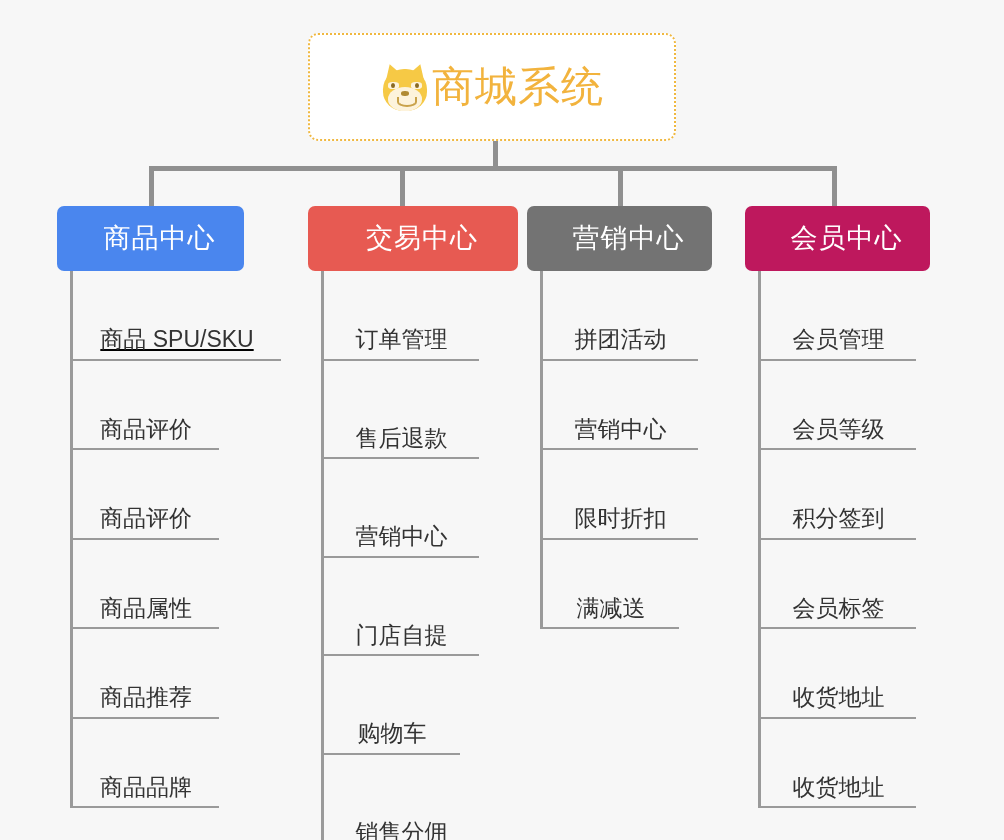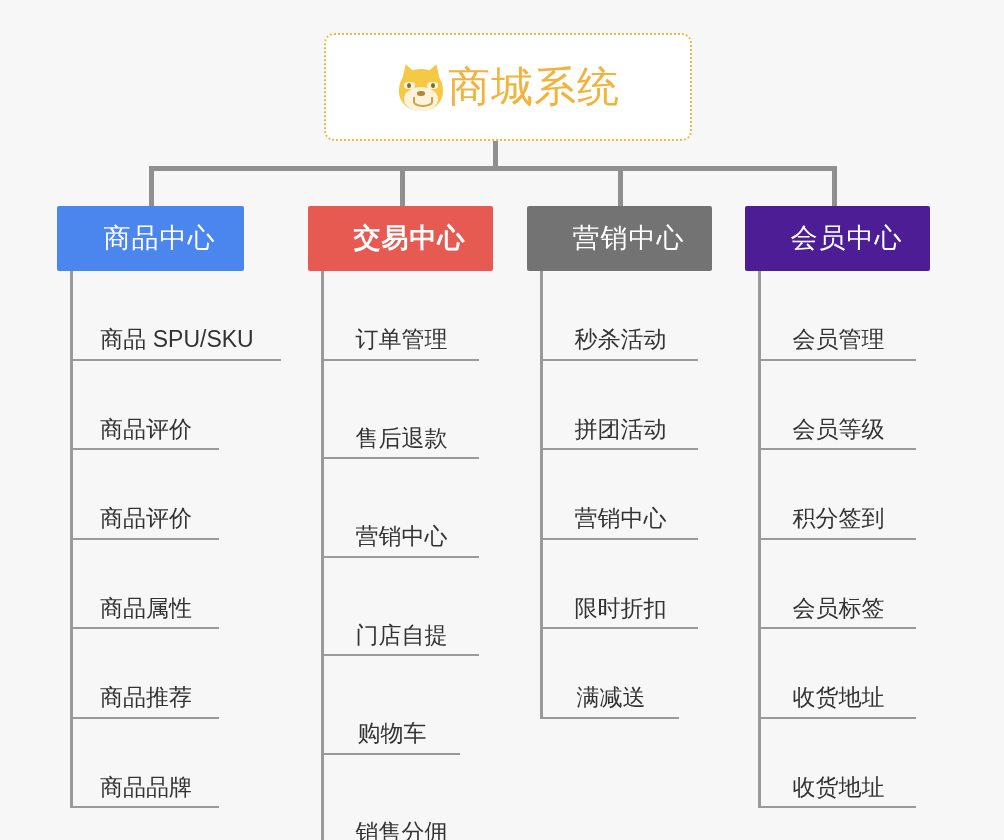--- a/index.html
+++ b/index.html
@@ -16,21 +16,21 @@
 
   #canvas {
     position: relative;
     width: 1004px;
     height: 840px;
   }
 
   
   .root-node {
     position: absolute;
-    left: 324px;
+    left: 308px;
     top: 33px;
     width: 368px;
     height: 108px;
     box-sizing: border-box;
     background: #ffffff;
     border: 2px dotted #f0b840;
     border-radius: 10px;
     display: flex;
     align-items: center;
     justify-content: center;
@@ -77,36 +77,36 @@
   .conn-drop.d2 { left: 400px; }
   .conn-drop.d3 { left: 618px; }
   .conn-drop.d4 { left: 832px; }
 
   
   .cat-box {
     position: absolute;
     top: 206px;
     height: 65px;
     box-sizing: border-box;
-    border-radius: 2px;
+    border-radius: 7px;
     display: flex;
     align-items: center;
     justify-content: center;
     padding-left: 18px;
   }
   .cat-label {
     font-size: 27px;
     color: #ffffff;
     line-height: 1;
     letter-spacing: 1px;
     white-space: nowrap;
   }
 
   .cat-box.c1 { left: 57px;  width: 187px; }
-  .cat-box.c2 { left: 308px; width: 185px; font-weight: bold; }
+  .cat-box.c2 { left: 308px; width: 210px; }
   .cat-box.c3 { left: 527px; width: 185px; }
   .cat-box.c4 { left: 745px; width: 185px; }
 
   
   .child-col {
     position: absolute;
     top: 271px;
     width: 230px;
     border-left: 3px solid #9a9a9a;
     box-sizing: border-box;
@@ -121,21 +121,21 @@
   .child-item {
     height: 89.5px;
     box-sizing: border-box;
     border-bottom: 2px solid #9a9a9a;
     display: flex;
     align-items: flex-end;
     justify-content: center;
     padding: 0 4px 6px 4px;
   }
   .child-item.narrow { width: 155px; }
-  .child-item.wide   { width: 208px; }
+  .child-item.wide   { width: 208px; text-decoration: underline; }
   .child-item.short2 { width: 136px; }
   .child-item.med    { width: 146px; }
 
   .child-label {
     font-size: 23px;
     color: #333333;
     line-height: 1.1;
     white-space: nowrap;
   }
 
@@ -232,21 +232,21 @@
 
   <div class="cat-box c1" style="background: rgb(74, 134, 238);">
     <span class="cat-label">商品中心</span>
   </div>
   <div class="cat-box c2" style="background: rgb(231, 90, 82);">
     <span class="cat-label">交易中心</span>
   </div>
   <div class="cat-box c3" style="background: #737373;">
     <span class="cat-label">营销中心</span>
   </div>
-  <div class="cat-box c4" style="background: #4c1d95;">
+  <div class="cat-box c4" style="background: #be185d;">
     <span class="cat-label">会员中心</span>
   </div>
 
   <div class="child-col k1">
     <div class="child-item wide">
         <span class="child-label">商品 SPU/SKU</span>
       </div>
     <div class="child-item med">
         <span class="child-label">商品评价</span>
       </div>
@@ -280,23 +280,20 @@
     <div class="child-item short2">
         <span class="child-label">购物车</span>
       </div>
     <div class="child-item narrow">
         <span class="child-label">销售分佣</span>
       </div>
   </div>
 
   <div class="child-col k3">
     <div class="child-item narrow">
-        <span class="child-label">秒杀活动</span>
-      </div>
-    <div class="child-item narrow">
         <span class="child-label">拼团活动</span>
       </div>
     <div class="child-item narrow">
         <span class="child-label">营销中心</span>
       </div>
     <div class="child-item narrow">
         <span class="child-label">限时折扣</span>
       </div>
     <div class="child-item short2">
         <span class="child-label">满减送</span>

